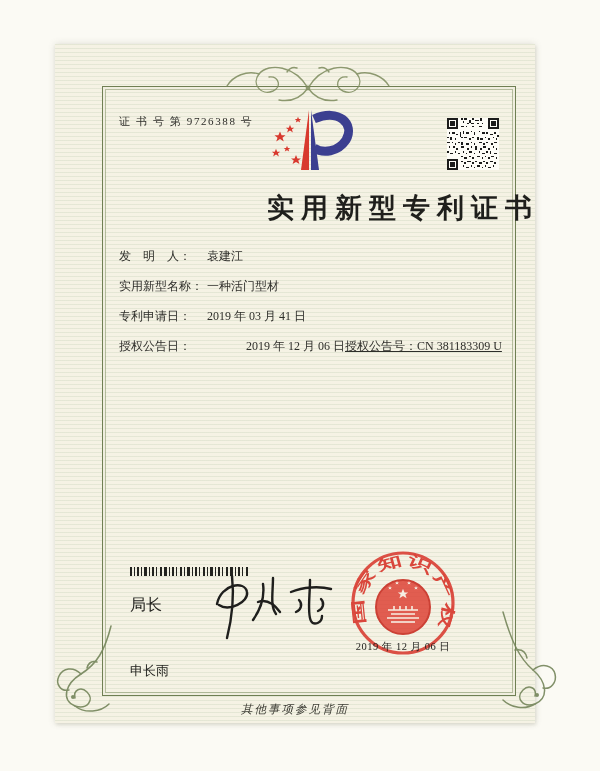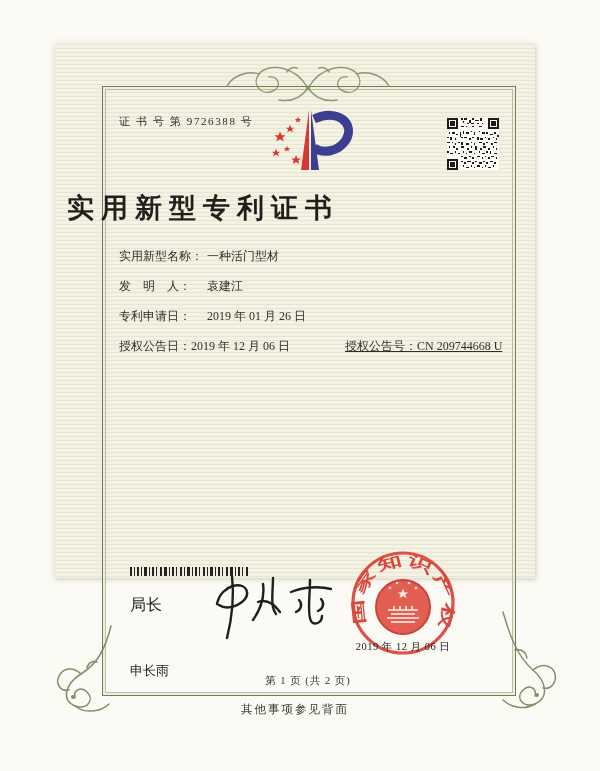--- a/index.html
+++ b/index.html
@@ -6,48 +6,48 @@
   body{
     width:600px;height:771px;
     background:#fbfaf4;
     font-family:"Liberation Serif","DejaVu Serif",serif;
     position:relative;
     overflow:hidden;
   }
   #screen{position:absolute;inset:0;}
   
   .paper{
-    position:absolute;left:55px;top:44px;width:480px;height:534px;
+    position:absolute;left:55px;top:44px;width:480px;height:679px;
     background:
       repeating-linear-gradient(180deg, rgba(140,170,130,0.16) 0px, rgba(140,170,130,0.16) 1px, rgba(255,255,255,0) 1px, rgba(255,255,255,0) 4px),
       #f5f2e4;
     box-shadow:0 0 7px rgba(90,90,70,0.18), 1px 2px 3px rgba(120,120,90,0.15);
   }
   .frame{
     position:absolute;left:47px;top:42px;width:412px;height:608px;
     border:1px solid #6f7f53;
     box-shadow: inset 0 0 0 2px rgba(246,243,230,0.9), inset 0 0 0 3px rgba(130,145,100,0.55);
   }
   .cert-no{
     position:absolute;left:64px;top:70px;
     font-size:11px;letter-spacing:1.6px;color:#2c2c28;white-space:nowrap;
   }
   .logo{position:absolute;left:212px;top:60px;width:92px;height:82px;}
   .qr{position:absolute;left:392px;top:74px;width:52px;height:52px;}
   .title{
-    position:absolute;left:12px;top:146px;width:100%;
-    text-align:left;font-size:27px;letter-spacing:7px;
+    position:absolute;left:4px;top:146px;width:100%;
+    text-align:right;font-size:27px;letter-spacing:7px;
     font-weight:600;color:#1f1f1c;white-space:nowrap;
   }
   .fields{position:absolute;left:64px;top:204px;width:378px;font-size:12px;color:#2e2e2a;}
   .frow{display:flex;margin-bottom:13px;line-height:17px;}
   .frow .lbl{flex:0 0 88px;white-space:nowrap;}
   .frow .val{flex:1;}
   .grant-row{display:flex;line-height:17px;}
-  .grant-left{flex:0 0 226px;display:flex;}
+  .grant-left{flex:0 0 226px;display:flex;justify-content:space-between;}
   .grant-right{flex:1;display:flex;white-space:nowrap;text-decoration:underline;}
   .body-text{
     position:absolute;left:52px;top:401px;width:404px;
     font-size:12px;line-height:20px;font-style:italic;
     text-align:justify;color:#3a3a33;
   }
   .body-text p{margin:0;text-indent:2em;}
   .barcode{position:absolute;left:75px;top:523px;width:118px;height:9px;}
   .signer-title{position:absolute;left:75px;top:551px;font-size:16px;color:#23231f;font-family:"Liberation Sans","DejaVu Sans",sans-serif;}
   .signer-name{position:absolute;left:75px;top:574px;font-size:13px;color:#23231f;font-family:"Liberation Sans","DejaVu Sans",sans-serif;margin-top:44px;}
@@ -56,21 +56,21 @@
   .seal-date{
     position:absolute;left:286px;top:596px;width:124px;text-align:center;
     font-size:10.5px;color:#1d1d1a;letter-spacing:0.5px;z-index:6;white-space:nowrap;
   }
   .page-info{
     position:absolute;left:47px;top:630px;width:412px;text-align:center;
     font-size:10.5px;color:#33332e;letter-spacing:1px;
   }
   .back-note{
     position:absolute;left:0;top:658px;width:100%;text-align:center;
-    font-size:11.5px;color:#3c3c34;letter-spacing:2px;
+    font-size:11.5px;font-style:italic;color:#3c3c34;letter-spacing:2px;
   }
   .orn{position:absolute;z-index:4;}
   .orn-top{left:148px;top:14px;width:210px;height:58px;}
   .orn-bl{left:-6px;top:578px;width:78px;height:94px;}
   .orn-br{left:430px;top:566px;width:76px;height:102px;}
 </style>
 </head>
 <body>
 
 <div id="screen">
@@ -141,39 +141,39 @@
           <rect x="28" y="2" width="3" height="3"></rect>
           <rect x="2" y="28" width="3" height="3"></rect>
         <path d="M9,0h1v1h-1z M11,0h2v1h-2z M14,1h1v2h-1z M16,0h1v1h-1z M18,1h2v1h-2z M21,0h1v2h-1z M10,2h1v1h-1z M13,3h1v1h-1z M15,3h2v1h-2z M19,3h1v1h-1z M22,3h1v1h-1z M9,5h2v1h-2z M12,5h1v1h-1z M16,5h1v1h-1z M20,5h2v1h-2z M1,9h1v1h-1z M3,9h2v1h-2z M6,10h1v1h-1z M0,12h1v1h-1z M2,12h1v2h-1z M5,13h1v1h-1z M8,9h1v3h-1z M10,8h1v2h-1z M12,9h2v1h-2z M15,8h1v1h-1z M17,9h1v2h-1z M20,8h1v1h-1z M22,9h2v1h-2z M25,9h1v1h-1z M27,10h2v1h-2z M30,9h1v1h-1z M32,11h1v1h-1z M9,12h1v1h-1z M11,12h2v1h-2z M14,13h1v1h-1z M16,12h1v1h-1z M19,12h1v2h-1z M21,13h2v1h-2z M24,12h1v1h-1z M26,13h1v1h-1z M29,12h1v1h-1z M31,13h1v1h-1z M0,15h2v1h-2z M3,15h1v1h-1z M5,16h1v1h-1z M7,15h1v1h-1z M9,15h1v2h-1z M12,16h2v1h-2z M15,15h1v1h-1z M17,16h1v1h-1z M20,15h2v1h-2z M23,16h1v1h-1z M25,15h1v1h-1z M28,16h1v1h-1z M30,15h2v1h-2z M1,18h1v1h-1z M4,18h1v1h-1z M6,19h1v1h-1z M9,18h2v1h-2z M13,19h1v1h-1z M15,18h1v1h-1z M18,18h1v2h-1z M21,19h1v1h-1z M23,18h2v1h-2z M26,19h1v1h-1z M29,18h1v1h-1z M31,19h1v1h-1z M0,21h1v1h-1z M2,22h2v1h-2z M5,21h1v1h-1z M7,22h1v1h-1z M10,21h1v1h-1z M12,22h1v1h-1z M14,21h2v1h-2z M17,22h1v1h-1z M20,21h1v1h-1z M22,22h2v1h-2z M25,21h1v1h-1z M27,21h1v2h-1z M30,22h2v1h-2z M9,24h1v1h-1z M11,25h2v1h-2z M14,24h1v1h-1z M16,25h1v1h-1z M19,24h2v1h-2z M22,25h1v1h-1z M24,24h1v1h-1z M26,25h1v1h-1z M28,24h2v1h-2z M31,25h1v1h-1z M9,27h1v1h-1z M11,28h1v1h-1z M13,27h2v1h-2z M16,28h1v1h-1z M18,27h1v1h-1z M20,28h2v1h-2z M23,27h1v1h-1z M25,28h1v1h-1z M27,27h2v1h-2z M30,28h1v1h-1z M10,30h1v1h-1z M12,31h2v1h-2z M15,30h1v1h-1z M17,31h1v1h-1z M19,30h2v1h-2z M22,31h1v1h-1z M24,30h1v1h-1z M26,31h2v1h-2z M29,30h1v1h-1z"></path>
       </g>
     </svg>
 
     <div class="title">实用新型专利证书</div>
 
     <div class="fields">
       <div class="frow">
+        <span class="lbl">发　明　人：</span>
+        <span class="val">袁建江</span>
+      </div>
+      <div class="frow">
         <span class="lbl">实用新型名称：</span>
         <span class="val">一种活门型材</span>
       </div>
       <div class="frow">
-        <span class="lbl">发　明　人：</span>
-        <span class="val">袁建江</span>
-      </div>
-      <div class="frow">
         <span class="lbl">专利申请日：</span>
-        <span class="val">2019 年 01 月 26 日</span>
+        <span class="val">2019 年 03 月 41 日</span>
       </div>
       <div class="grant-row">
         <span class="grant-left">
           <span>授权公告日：</span>
           <span>2019 年 12 月 06 日</span>
         </span>
         <span class="grant-right">
           <span>授权公告号：</span>
-          <span>CN 209744668 U</span>
+          <span>CN 381183309 U</span>
         </span>
       </div>
     </div>
 
     <div class="body-text">
     </div>
 
     <svg class="barcode" viewBox="0 0 118 9" preserveAspectRatio="none">
       <g fill="#23231f">
         <rect x="0" width="2" height="9"></rect>
@@ -246,17 +246,16 @@
         <use href="#wstar" transform="translate(69,41) scale(0.2)" fill="#f7efe4"></use>
         <g stroke="#f7efe4" stroke-width="1.6" fill="none">
           <path d="M41,63 h30 M44,67 h24 M40,71 h32"></path>
           <path d="M47,63 v-4 m6,4 v-4 m6,4 v-4 m6,4 v-4"></path>
           <path d="M44,75 h24"></path>
         </g>
       </g>
     </svg>
     <div class="seal-date">2019 年 12 月 06 日</div>
 
-    <div class="page-info">第 1 页 (共 2 页)</div>
 
     <div class="back-note">其他事项参见背面</div>
   </div>
 </div>
 
 </body></html>

